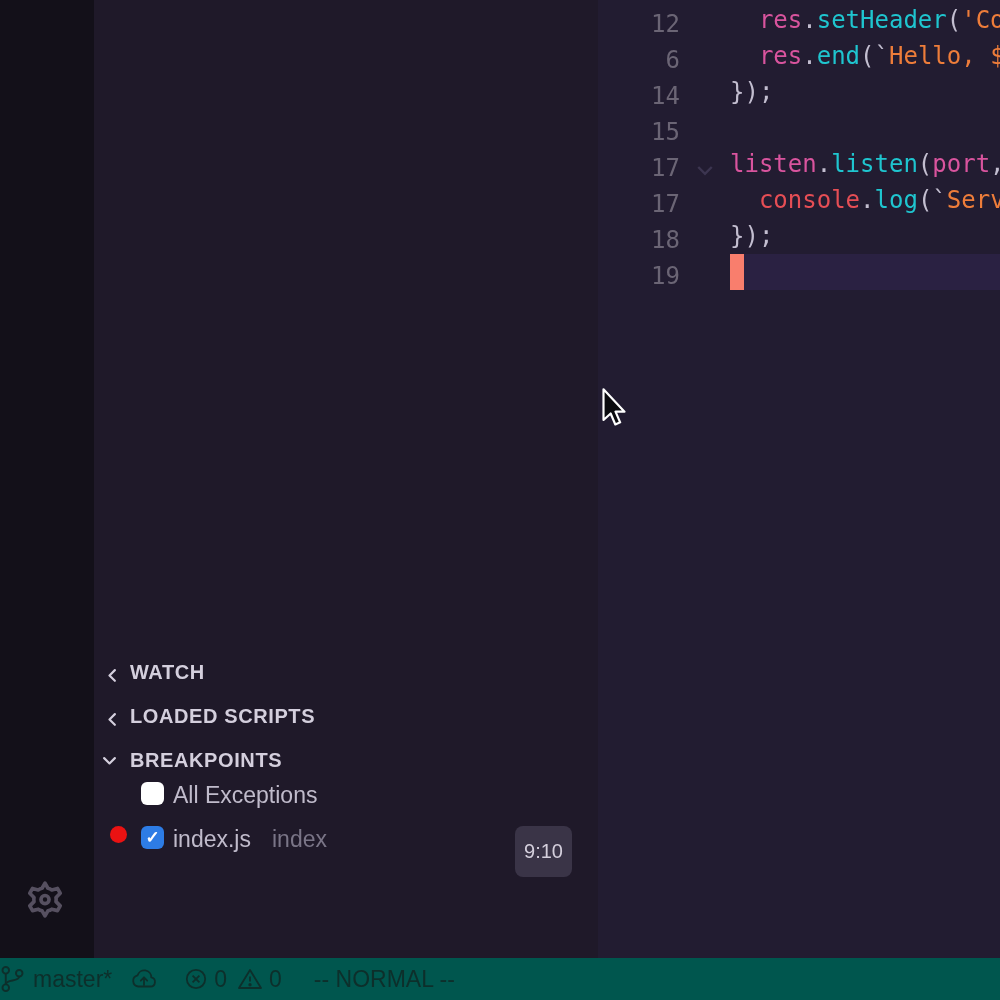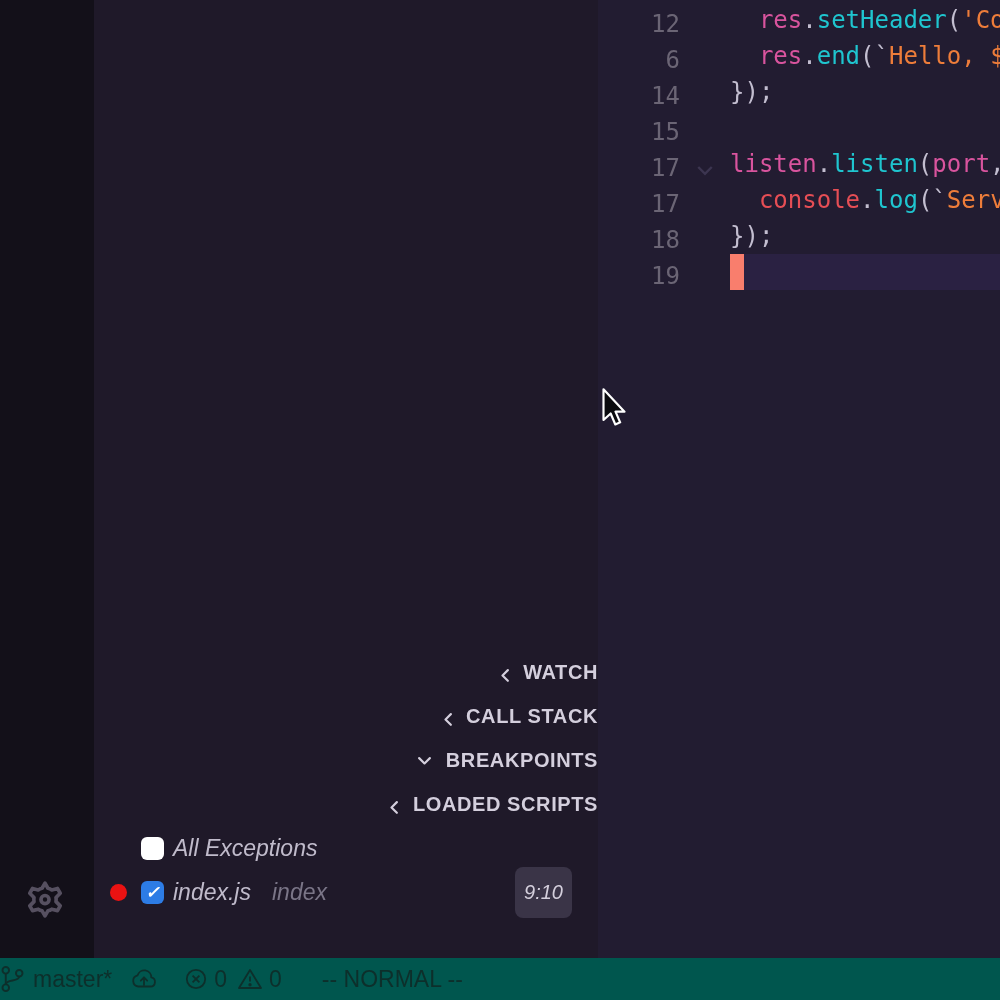--- a/index.html
+++ b/index.html
@@ -34,27 +34,27 @@
   
   .activitybar{position:absolute;left:0;top:0;width:94px;height:958px;
     background:var(--activitybar-bg);}
   .gear{position:absolute;left:23px;top:878px;width:44px;height:44px;
     color:var(--gear-fg);}
 
   
   .sidebar{position:absolute;left:94px;top:0;width:504px;height:958px;
     background:var(--sidebar-bg);overflow:hidden;}
   .panes{position:absolute;left:0;top:650px;right:0;}
-  .section-row{height:44px;display:flex;align-items:center;padding-left:21px;
-    cursor:pointer;justify-content:flex-end;}
+  .section-row{height:44px;display:flex;align-items:center;padding-left:5px;
+    cursor:pointer;}
   .section-chevron{width:20px;height:20px;flex:0 0 20px;display:flex;
     align-items:center;justify-content:center;color:var(--section-fg);}
   .section-label{margin-left:11px;font-size:20px;font-weight:bold;
     letter-spacing:.6px;color:var(--section-fg);}
-  .bp-row{height:44px;display:flex;align-items:center;padding-left:16px;font-style:italic;}
+  .bp-row{height:44px;display:flex;align-items:flex-start;padding-left:16px;}
   .bp-dot{width:17px;height:17px;border-radius:50%;flex:0 0 17px;}
   .bp-dot.on{background:var(--breakpoint-red);}
   .checkbox{width:23px;height:23px;border-radius:6px;background:#ffffff;
     margin-left:14px;flex:0 0 23px;display:flex;align-items:center;
     justify-content:center;cursor:pointer;}
   .checkbox.checked{background:var(--checkbox-blue);color:#fff;font-size:17px;
     font-weight:bold;line-height:1;}
   .bp-label{margin-left:9px;font-size:23px;color:var(--item-fg);}
   .bp-detail{margin-left:21px;font-size:23px;color:var(--dim-fg);}
   .bp-badge{margin-left:auto;margin-right:26px;background:var(--badge-bg);
@@ -117,37 +117,29 @@
             </svg>
           </div>
           <div class="section-label">WATCH</div>
         </div>
         <div class="section-row">
           <div class="section-chevron">
             <svg width="19" height="19" viewBox="0 0 16 16" fill="none" stroke="currentColor" stroke-width="1.8" stroke-linecap="round" stroke-linejoin="round">
               <path d="M6 3.5 L10.5 8 L15 3.5" transform="rotate(90 8 8)"></path>
             </svg>
           </div>
-          <div class="section-label">CALL STACK</div>
+          <div class="section-label">LOADED SCRIPTS</div>
         </div>
         <div class="section-row">
           <div class="section-chevron">
             <svg width="19" height="19" viewBox="0 0 16 16" fill="none" stroke="currentColor" stroke-width="1.8" stroke-linecap="round" stroke-linejoin="round">
               <path d="M3.5 6 L8 10.5 L12.5 6"></path>
             </svg>
           </div>
           <div class="section-label">BREAKPOINTS</div>
-        </div>
-        <div class="section-row">
-          <div class="section-chevron">
-            <svg width="19" height="19" viewBox="0 0 16 16" fill="none" stroke="currentColor" stroke-width="1.8" stroke-linecap="round" stroke-linejoin="round">
-              <path d="M6 3.5 L10.5 8 L15 3.5" transform="rotate(90 8 8)"></path>
-            </svg>
-          </div>
-          <div class="section-label">LOADED SCRIPTS</div>
         </div>
         <div class="bp-row">
           <div class="bp-dot"></div>
           <div class="checkbox"></div>
           <div class="bp-label">All Exceptions</div>
         </div>
         <div class="bp-row">
           <div class="bp-dot on"></div>
           <div class="checkbox checked">✓</div>
           <div class="bp-label">index.js</div>
@@ -203,21 +195,21 @@
       <span class="sb-num">0</span>
       <span class="sb-icon" style="margin-left:10px">
         <svg width="26" height="24" viewBox="0 0 26 24" fill="none" stroke="currentColor" stroke-width="1.8">
           <path d="M13 3 L24 21 H2 Z" stroke-linejoin="round"></path>
           <path d="M13 9.5 V14.5"></path>
           <circle cx="13" cy="17.8" r="0.8" fill="currentColor"></circle>
         </svg>
       </span>
       <span class="sb-num">0</span>
     </div>
-    <div class="sb-group" style="margin-left:40px">
+    <div class="sb-group" style="margin-left:32px">
       <span>-- NORMAL --</span>
     </div>
   </div>
 
   <div class="pointer">
     <svg width="26" height="40" viewBox="0 0 15 24">
       <path d="M1.2 0.8 L1.2 19.2 L5.5 15.3 L8.3 21.9 L11.2 20.6 L8.4 14.2 L13.8 14.2 Z" fill="#0b0b0f" stroke="#ffffff" stroke-width="1.3" stroke-linejoin="round"></path>
     </svg>
   </div>
 

